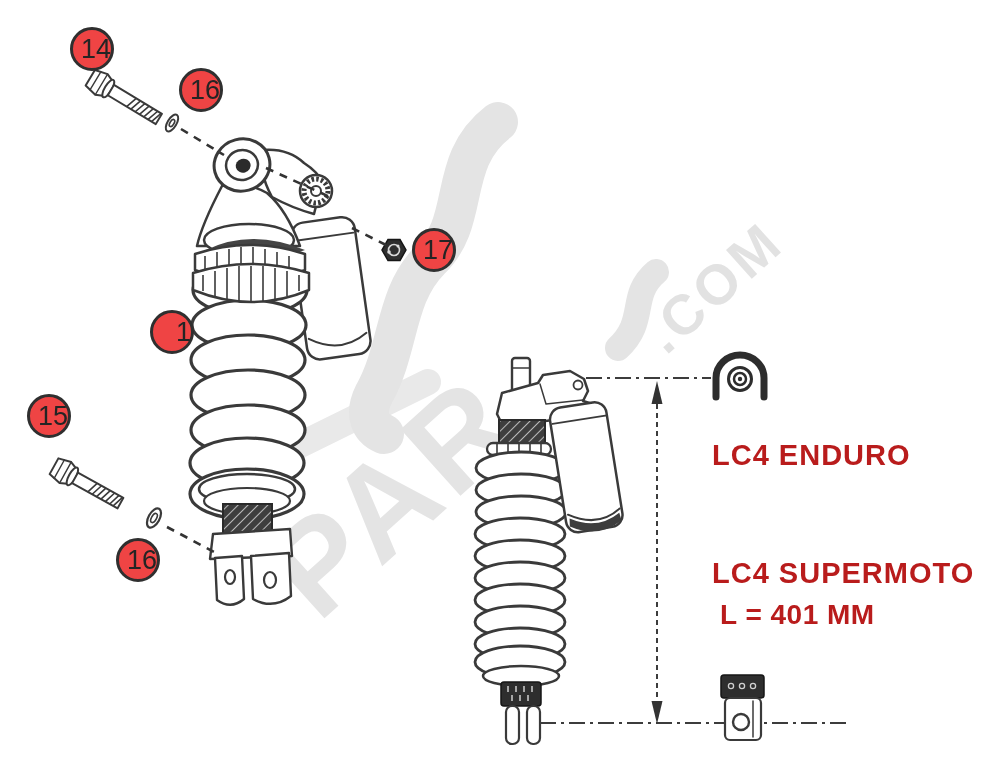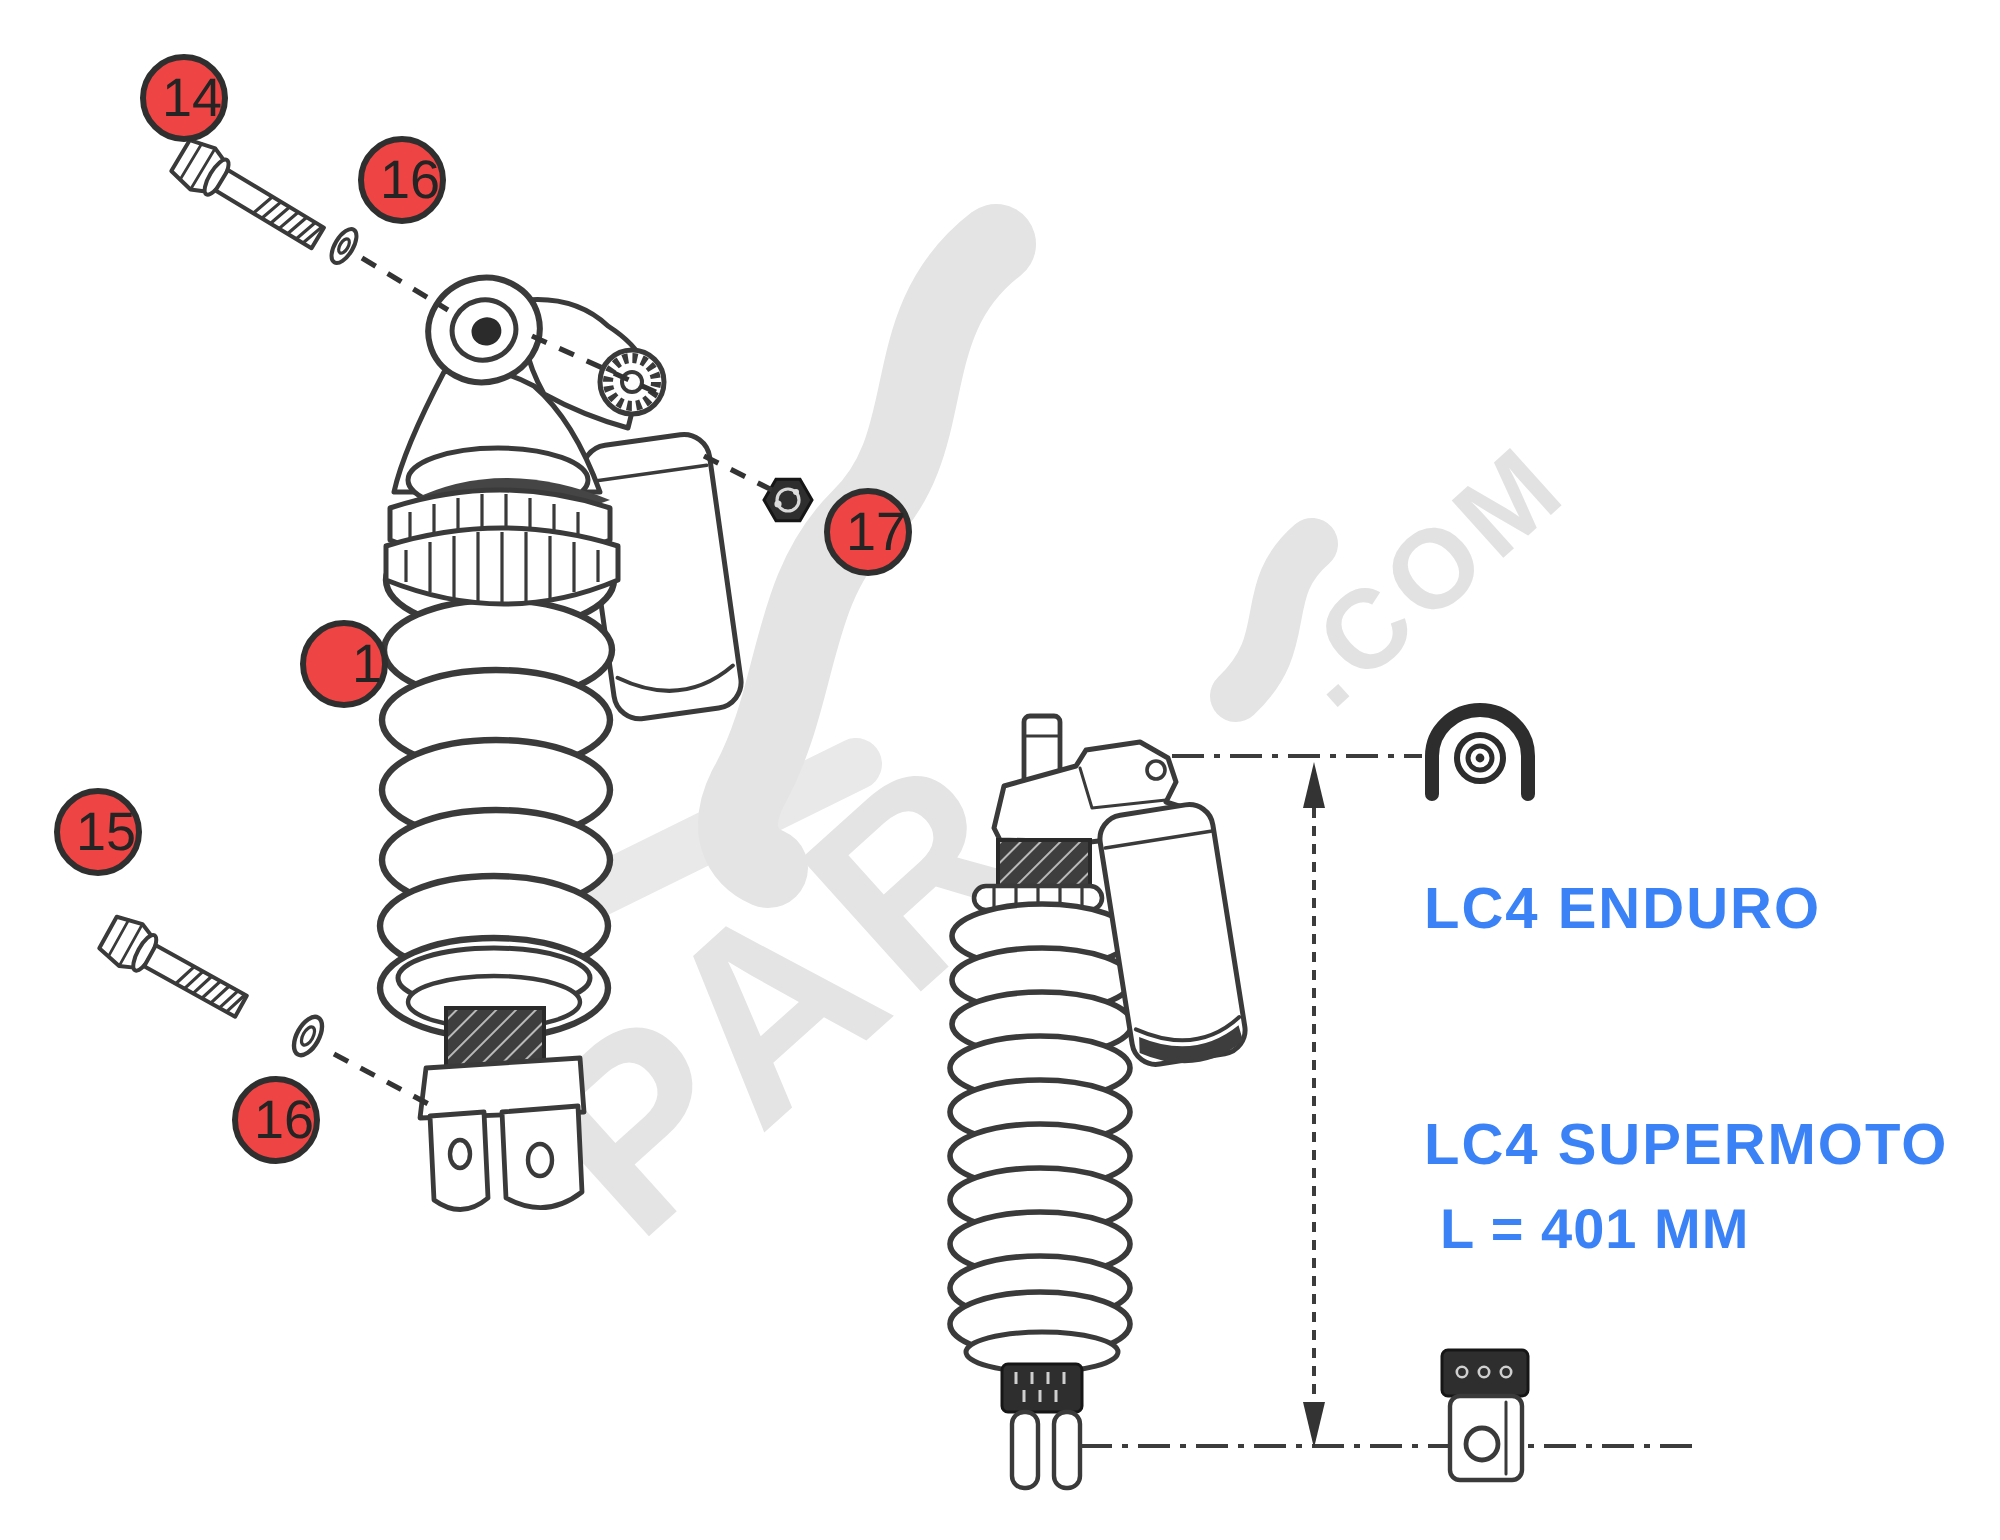--- a/index.html
+++ b/index.html
@@ -18,21 +18,21 @@
   .dim{stroke:#3c3c3c;stroke-width:2;stroke-dasharray:5 4;}
   .tick{stroke:#3a3a3a;stroke-width:1.6;}
   .wm{font-weight:bold;}
   
   .callout{position:absolute;width:44px;height:44px;box-sizing:border-box;
            border:3px solid #2f2f2f;border-radius:50%;background:#ef4444;
            display:flex;align-items:center;justify-content:flex-end;
            font-size:27px;color:#242424;}
   
   .lbl{position:absolute;font-weight:bold;font-size:29px;letter-spacing:1px;
-       color:#3b82f6;white-space:nowrap;line-height:1;}
+       color:#b91c1c;white-space:nowrap;line-height:1;}
   .lbl-len{font-size:28px;letter-spacing:0.5px;}
 </style>
 </head>
 <body>
 
 <div id="stage">
 
 <svg id="art" width="1000" height="770" viewBox="0 0 1000 770">
   <defs>
     <pattern id="knurl" width="7" height="7" patternUnits="userSpaceOnUse" patternTransform="rotate(45)">
@@ -206,21 +206,21 @@
     <line class="s" x1="753" y1="701" x2="753" y2="737" stroke-width="1.5"></line>
   </g>
 </svg>
 
 <div class="callout" style="left:70px;top:27px">
       <span>14</span>
     </div>
 <div class="callout" style="left:179px;top:68px">
       <span>16</span>
     </div>
-<div class="callout" style="left:412px;top:244px">
+<div class="callout" style="left:412px;top:228px">
       <span>17</span>
     </div>
 <div class="callout" style="left:150px;top:310px">
       <span>1</span>
     </div>
 <div class="callout" style="left:27px;top:394px">
       <span>15</span>
     </div>
 <div class="callout" style="left:116px;top:538px">
       <span>16</span>

